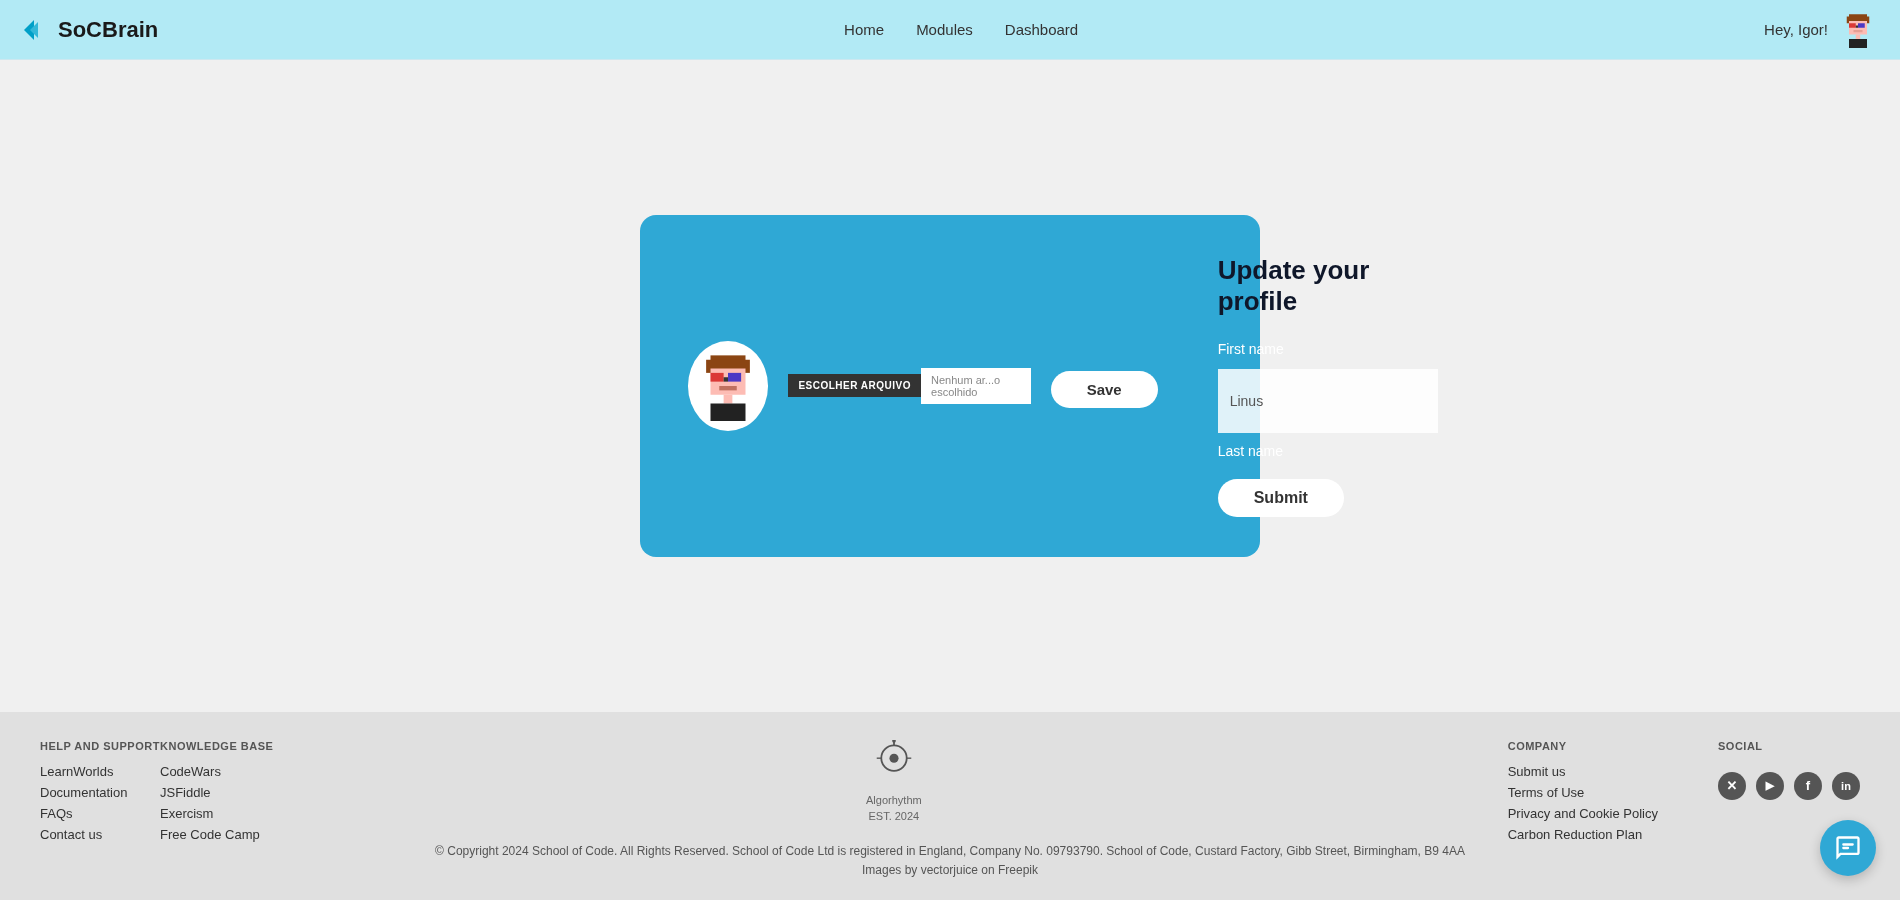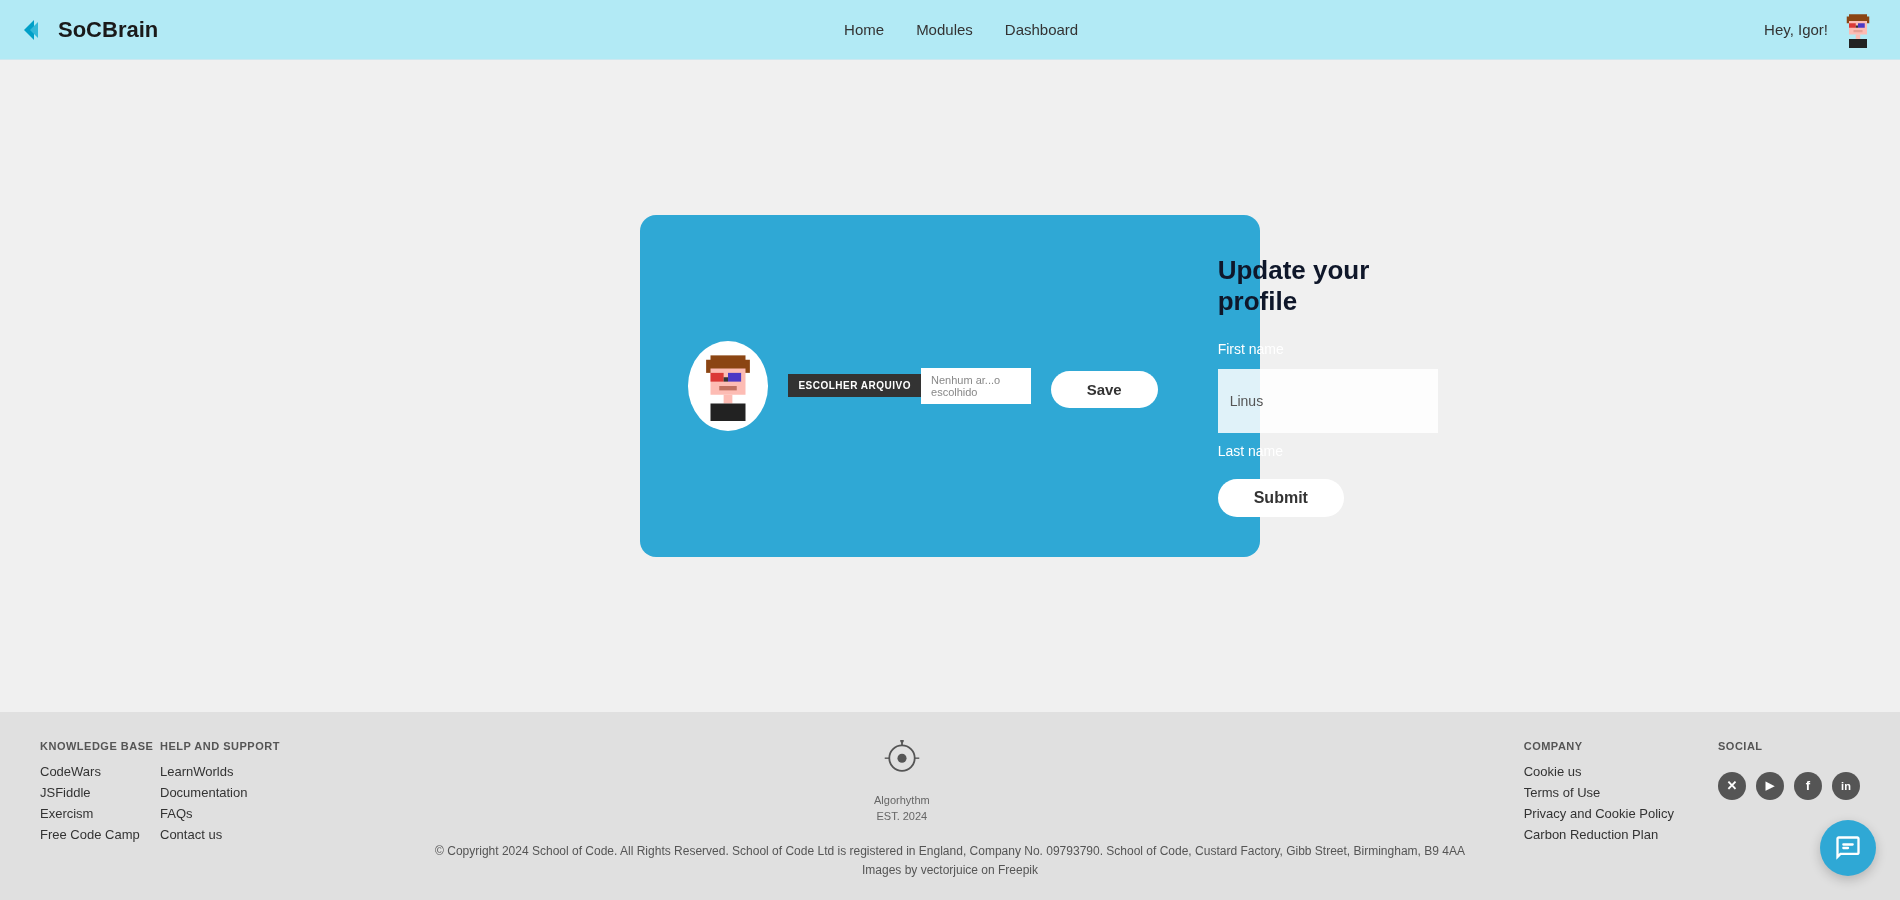--- a/index.html
+++ b/index.html
@@ -204,21 +204,21 @@
     .footer-center {
       flex: 1;
       display: flex;
       flex-direction: column;
       align-items: center;
       justify-content: flex-end;
     }
 
     .footer-right-group {
       display: flex;
-      gap: 44px;
+      gap: 60px;
       margin-left: auto;
     }
 
     .footer-bottom {
       text-align: center;
       font-size: 12px;
       color: #555;
       line-height: 1.6;
     }
 
@@ -362,33 +362,33 @@
       <label class="form-label">Last name</label>
       <button class="submit-btn">Submit</button>
     </div>
   </div>
 </main>
 
 <footer class="footer">
   <div class="footer-main-row">
 
     <div class="footer-col">
+      <div class="footer-col-title">HELP AND SUPPORT</div>
+      <a>LearnWorlds</a>
+      <a>Documentation</a>
+      <a>FAQs</a>
+      <a>Contact us</a>
+    </div>
+
+    <div class="footer-col">
       <div class="footer-col-title">KNOWLEDGE BASE</div>
       <a>CodeWars</a>
       <a>JSFiddle</a>
       <a>Exercism</a>
       <a>Free Code Camp</a>
-    </div>
-
-    <div class="footer-col">
-      <div class="footer-col-title">HELP AND SUPPORT</div>
-      <a>LearnWorlds</a>
-      <a>Documentation</a>
-      <a>FAQs</a>
-      <a>Contact us</a>
     </div>
 
     <div class="footer-center">
       <div class="footer-logo-area">
 
         <svg class="alg-logo" viewBox="0 0 50 55" xmlns="http://www.w3.org/2000/svg">
 
           <circle cx="25" cy="20" r="14" fill="none" stroke="#555" stroke-width="2"></circle>
           <circle cx="25" cy="20" r="5" fill="#555"></circle>
 
@@ -399,21 +399,21 @@
           <line x1="39" y1="20" x2="44" y2="20" stroke="#555" stroke-width="1.5"></line>
         </svg>
         <span class="footer-logo-text">Algorhythm</span>
         <span class="footer-logo-text">EST. 2024</span>
       </div>
     </div>
 
     <div class="footer-right-group">
       <div class="footer-col">
         <div class="footer-col-title">COMPANY</div>
-        <a>Cookie us</a>
+        <a>Submit us</a>
         <a>Terms of Use</a>
         <a>Privacy and Cookie Policy</a>
         <a>Carbon Reduction Plan</a>
       </div>
 
       <div class="footer-col">
         <div class="footer-col-title">SOCIAL</div>
         <div class="social-icons">
           <div class="social-icon" title="X">✕</div>
           <div class="social-icon" title="YouTube" style="font-size:11px;">▶</div>

